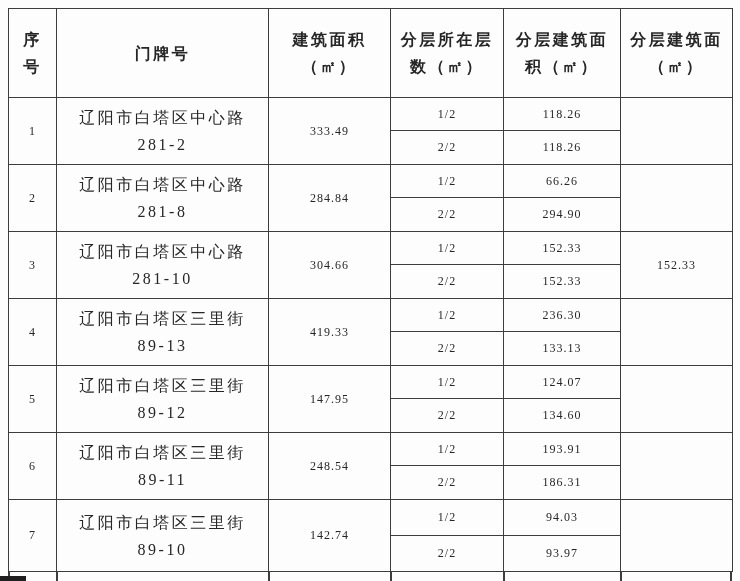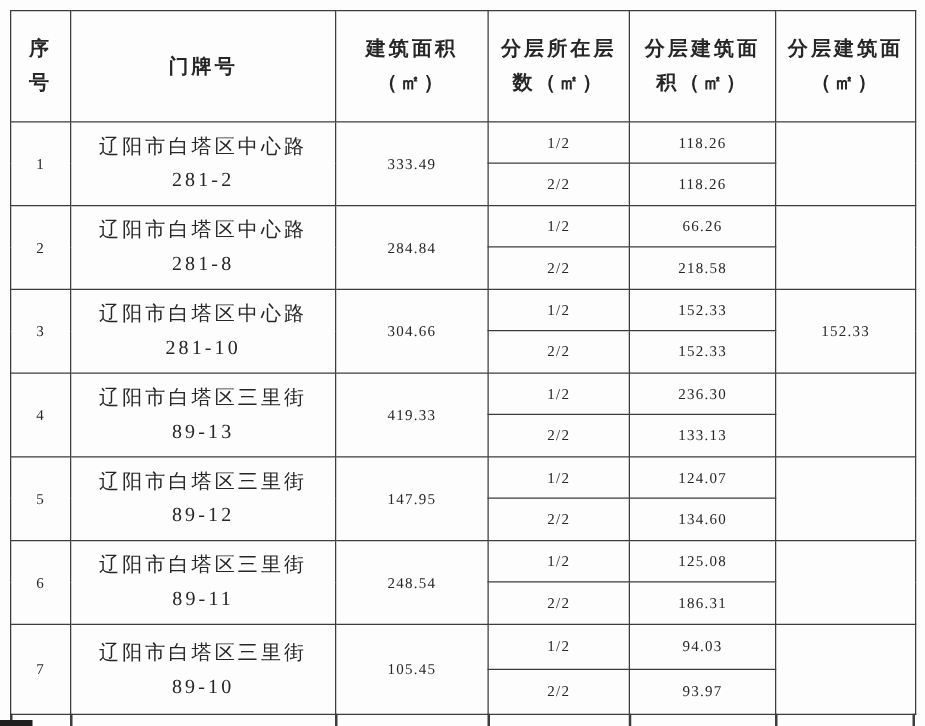--- a/index.html
+++ b/index.html
@@ -107,21 +107,21 @@
           <td class="cell-index num" rowspan="2">2</td>
           <td class="cell-address" rowspan="2">辽阳市白塔区中心路
 281-8</td>
           <td class="cell-total num" rowspan="2">284.84</td>
           <td class="cell-level num">1/2</td>
           <td class="cell-area num">66.26</td>
           <td class="cell-basement num" rowspan="2"></td>
         </tr>
         <tr style="height: 34px;">
           <td class="cell-level num">2/2</td>
-          <td class="cell-area num">218.58</td>
+          <td class="cell-area num">294.90</td>
         </tr>
         <tr style="height: 33px;">
           <td class="cell-index num" rowspan="2">3</td>
           <td class="cell-address" rowspan="2">辽阳市白塔区中心路
 281-10</td>
           <td class="cell-total num" rowspan="2">304.66</td>
           <td class="cell-level num">1/2</td>
           <td class="cell-area num">152.33</td>
           <td class="cell-basement num" rowspan="2">152.33</td>
         </tr>
@@ -154,32 +154,32 @@
         <tr style="height: 34px;">
           <td class="cell-level num">2/2</td>
           <td class="cell-area num">134.60</td>
         </tr>
         <tr style="height: 33px;">
           <td class="cell-index num" rowspan="2">6</td>
           <td class="cell-address" rowspan="2">辽阳市白塔区三里街
 89-11</td>
           <td class="cell-total num" rowspan="2">248.54</td>
           <td class="cell-level num">1/2</td>
-          <td class="cell-area num">125.08</td>
+          <td class="cell-area num">193.91</td>
           <td class="cell-basement num" rowspan="2"></td>
         </tr>
         <tr style="height: 34px;">
           <td class="cell-level num">2/2</td>
           <td class="cell-area num">186.31</td>
         </tr>
         <tr style="height: 36px;">
           <td class="cell-index num" rowspan="2">7</td>
           <td class="cell-address" rowspan="2">辽阳市白塔区三里街
 89-10</td>
-          <td class="cell-total num" rowspan="2">105.45</td>
+          <td class="cell-total num" rowspan="2">142.74</td>
           <td class="cell-level num">1/2</td>
           <td class="cell-area num">94.03</td>
           <td class="cell-basement num" rowspan="2"></td>
         </tr>
         <tr style="height: 36px;">
           <td class="cell-level num">2/2</td>
           <td class="cell-area num">93.97</td>
         </tr>
       </tbody>
   </table>

